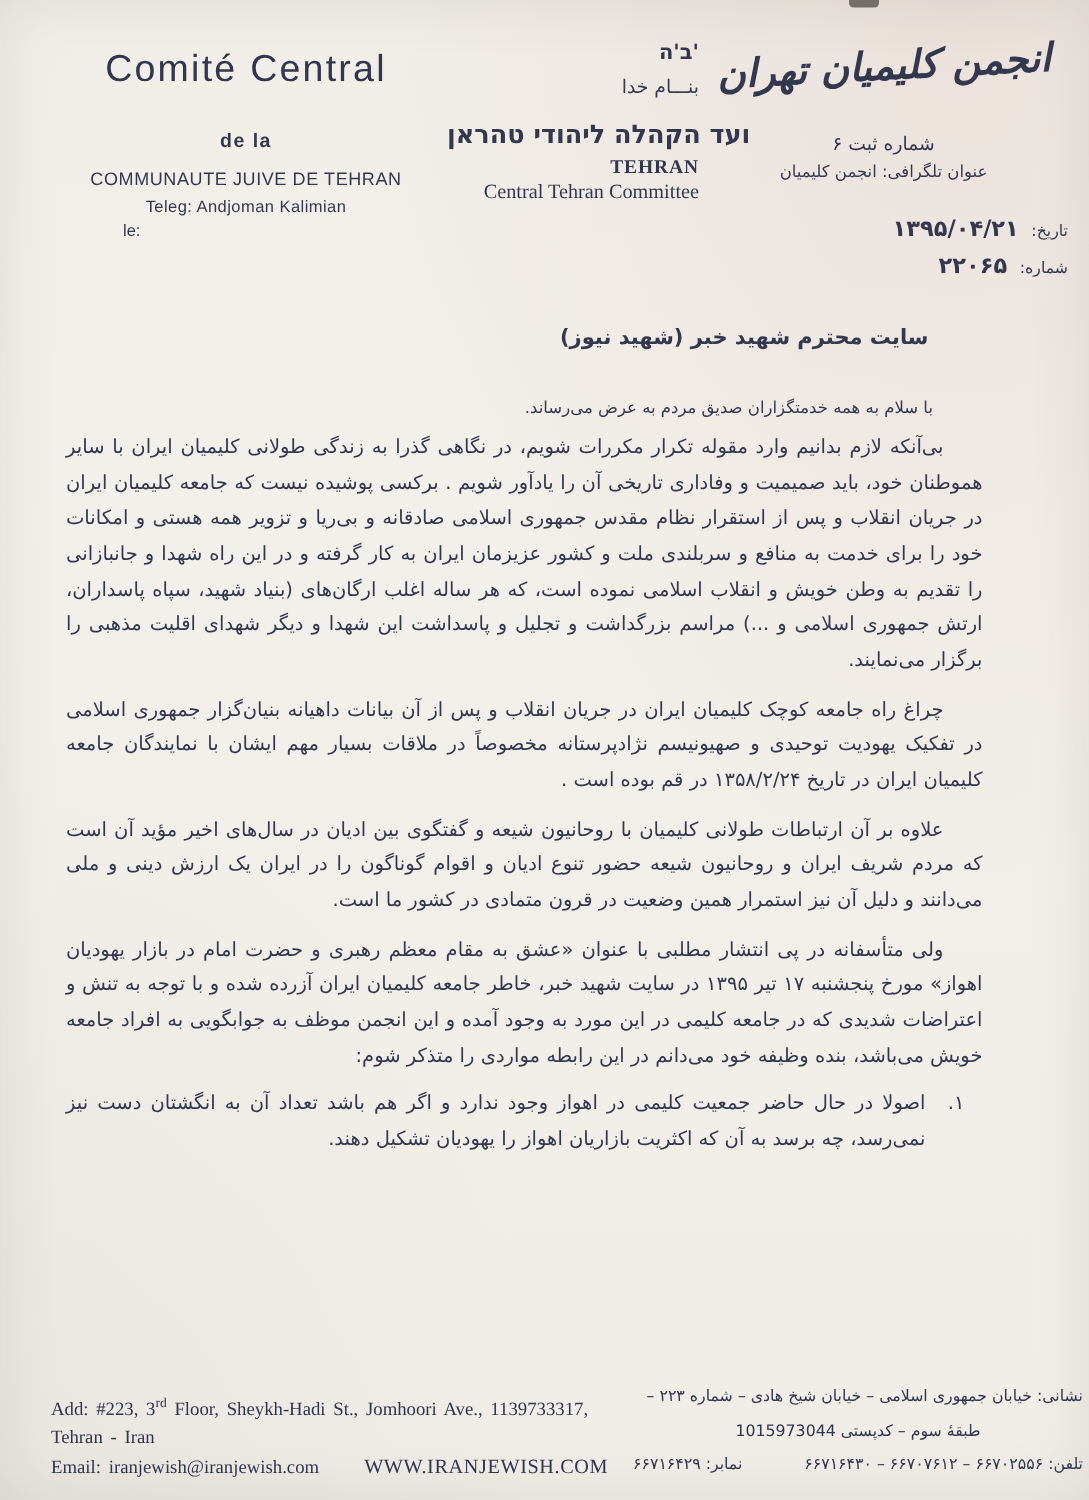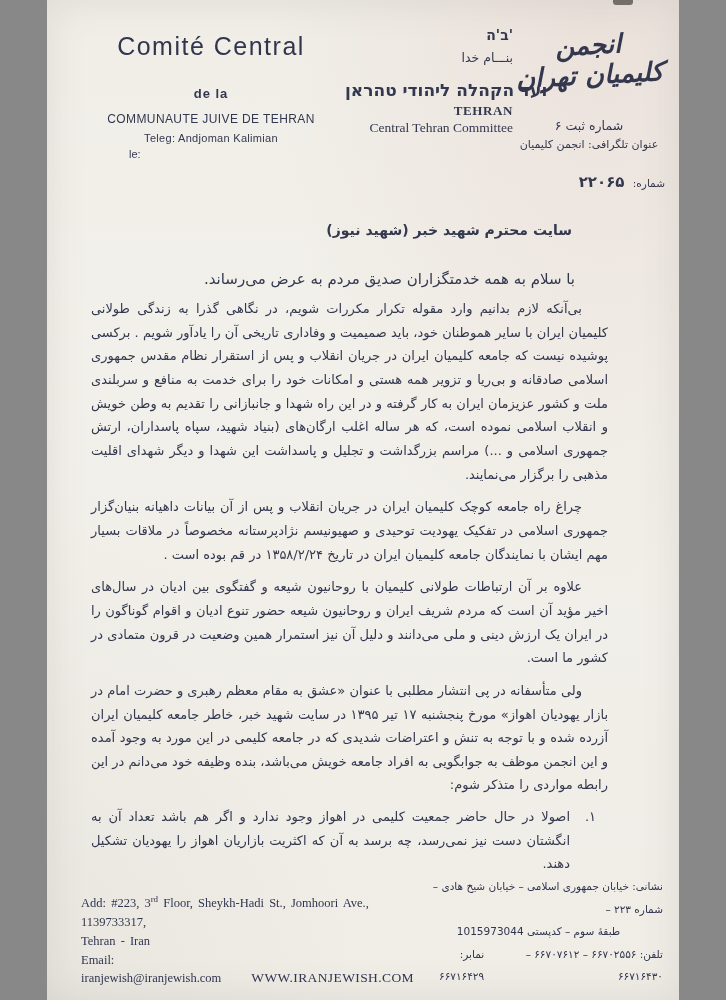--- a/index.html
+++ b/index.html
@@ -1,17 +1,17 @@
 <!DOCTYPE html>
 <html><head>
 <meta charset="utf-8">
 <style>
   html,body{margin:0;padding:0;background:#888;}
   .page{
-    position:relative;width:632px;height:1000px;margin:0 auto;overflow:hidden;
+    position:relative;width:726px;height:1000px;margin:0 auto;overflow:hidden;
     color:#33384f;
     font-family:"DejaVu Sans",sans-serif;
     background:
       radial-gradient(ellipse at 88% 0%, rgba(214,172,170,0.20), transparent 42%),
       radial-gradient(ellipse at 0% 100%, rgba(120,120,110,0.06), transparent 35%),
       linear-gradient(180deg,#f0eee7 0%,#f2f0ea 35%,#efede6 100%);
     box-shadow:inset 0 0 40px rgba(90,85,70,0.12);
   }
   .scan-mark{position:absolute;top:0;left:566px;width:20px;height:5px;background:#4e4a46;border-radius:0 0 3px 3px;opacity:.75;}
 
@@ -35,29 +35,29 @@
   .callig{display:inline-block;font-size:26px;font-weight:bold;font-style:italic;transform:rotate(-3deg);letter-spacing:1px;margin-top:6px;}
   .regno{font-size:12.5px;margin-top:28px;}
   .teleg-fa{font-size:11px;margin-top:5px;}
   .meta{margin-top:22px;text-align:right;padding-left:14px;}
   .meta-row{font-size:10.5px;margin-bottom:7px;}
   .meta-row .val{font-size:15px;font-weight:bold;letter-spacing:1px;margin-right:5px;}
 
   
   .body{direction:rtl;padding:0 71px 0 44px;}
   .recipient{margin-top:24px;padding-left:0;padding-right:36px;font-weight:bold;font-size:14px;}
-  .salutation{margin:32px 0 0 0;padding-right:33px;font-size:15px;}
+  .salutation{margin:32px 0 0 0;padding-right:33px;font-size:11px;}
   .para{font-size:13px;line-height:1.82;text-align:justify;margin:9px 0 0 0;}
   .para.indent{text-indent:26px;}
   .list-item{display:flex;margin-top:8px;padding-right:12px;font-size:13px;line-height:1.82;}
   .list-item .num{flex:none;width:26px;}
   .list-item .li-text{text-align:justify;}
 
   
-  .ftr{position:absolute;left:0;right:0;bottom:12px;display:flex;justify-content:space-between;align-items:flex-end;padding:0 16px 0 34px;}
+  .ftr{position:absolute;left:0;right:0;bottom:12px;display:flex;justify-content:space-between;align-items:flex-end;padding:0 4px 0 34px;}
   .ftr-en{width:372px;font-family:"Liberation Serif",serif;font-size:12.5px;line-height:1.5;color:#303550;word-spacing:2px;}
   .ftr-en sup{font-size:9px;}
   .email-row{display:flex;align-items:flex-end;}
   .www{margin-left:30px;font-size:13.5px;letter-spacing:.4px;}
   .ftr-fa{width:300px;direction:rtl;font-size:10.5px;line-height:2.15;color:#303550;}
   .fa-line2{text-align:center;}
   .fa-line3{display:flex;justify-content:space-between;}
 </style>
 </head>
 <body>
@@ -81,20 +81,24 @@
       <div class="teh">TEHRAN</div>
       <div class="cjc">Central Tehran Committee</div>
     </div>
 
     <div class="hdr-right">
       <div><span class="callig">انجمن کلیمیان تهران</span></div>
       <div class="regno">شماره ثبت ۶</div>
       <div class="teleg-fa">عنوان تلگرافی: انجمن کلیمیان</div>
 
       <div class="meta">
+        <div class="meta-row">
+          <span>تاریخ:</span>
+          <span class="val">۱۳۹۵/۰۴/۲۱</span>
+        </div>
         <div class="meta-row">
           <span>شماره:</span>
           <span class="val">۲۲۰۶۵</span>
         </div>
       </div>
     </div>
   </header>
 
   <main class="body">
     <div class="recipient">سایت محترم شهید خبر (شهید نیوز)</div>

